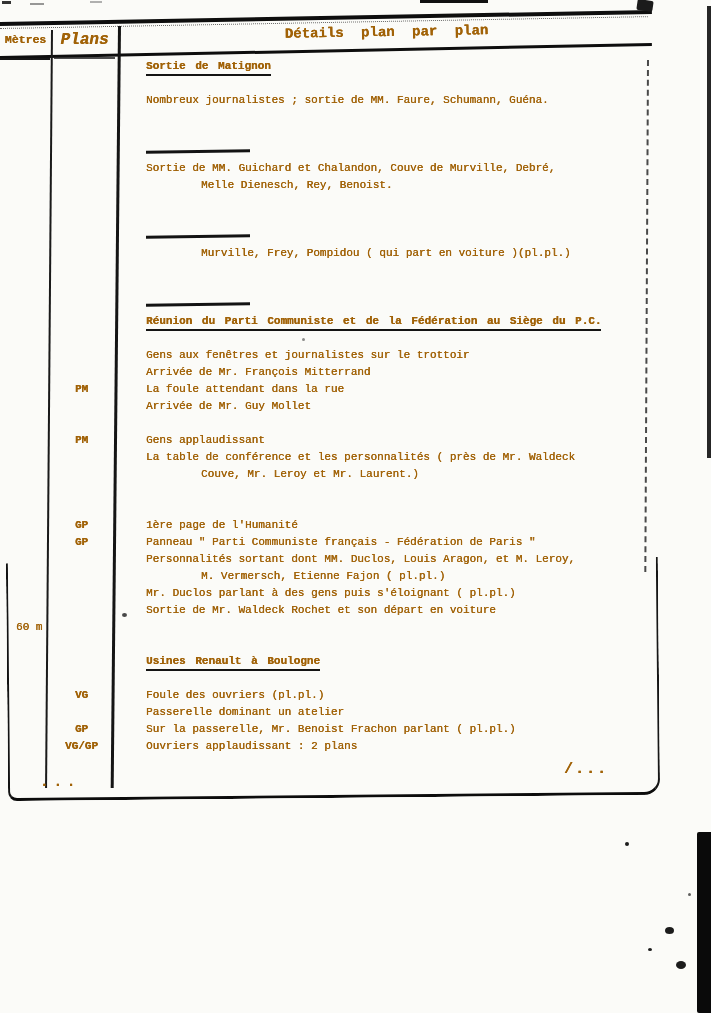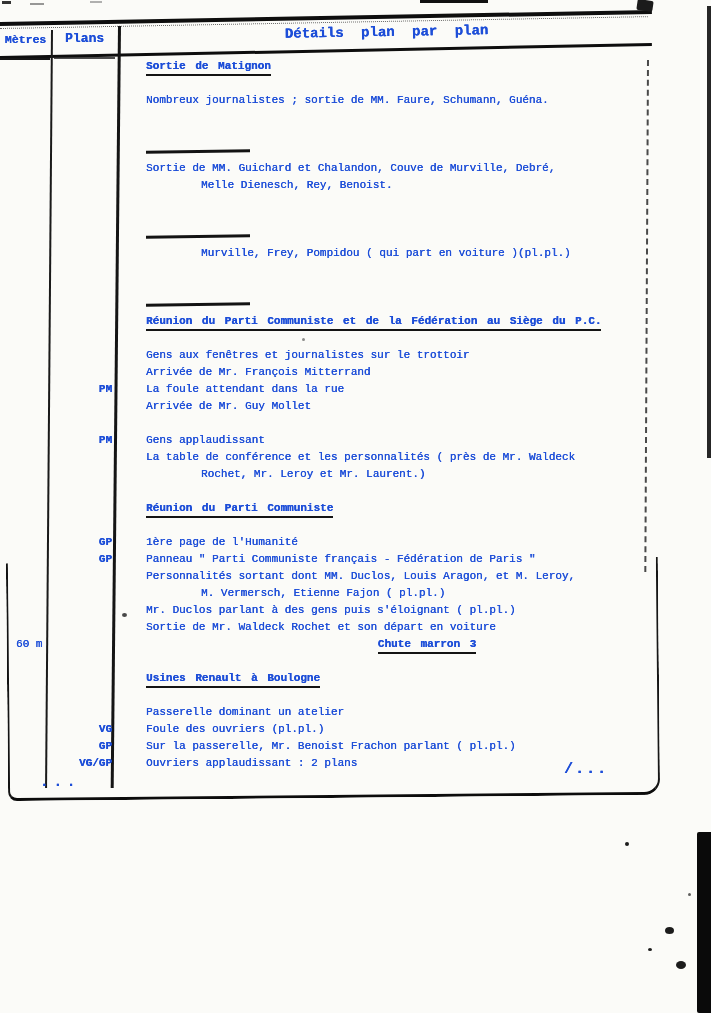--- a/index.html
+++ b/index.html
@@ -1,20 +1,20 @@
 <!DOCTYPE html>
 <html><head>
 <meta charset="utf-8">
 <style>
   html,body{margin:0;padding:0;}
   .page{
     position:relative; width:711px; height:1013px;
     background:#fbfbf8; overflow:hidden;
     font-family:"Liberation Mono", monospace;
-    color:#1d4ed8;
+    color:#a16207;
   }
   .txtshadow{ text-shadow:0.3px 0 0 currentColor; }
 
   
   .ln{ position:absolute; background:#0e0e0e; }
   .top-thick{ left:-2px; top:22px; width:654px; height:4px; transform:rotate(-1.05deg); transform-origin:left center; }
   .top-thin{ left:0; top:28px; width:648px; height:0; border-top:1px dotted #3a3a3a; background:none; transform:rotate(-1.05deg); transform-origin:left center; opacity:.75; }
   .head-bottom{ left:0; top:56px; width:652px; height:2.5px; transform:rotate(-1.15deg); transform-origin:left center; }
   .metres-underline{ left:0; top:58px; width:50px; height:2px; background:#151515; }
   .plans-underline{ left:54px; top:57px; width:61px; height:1.5px; background:#222; opacity:.8; }
@@ -31,29 +31,29 @@
   .smudge-tr{ left:637px; top:0; width:16px; height:11px; background:#1b1b1b; border-radius:2px; transform:rotate(8deg); }
   .frag-a{ left:420px; top:0; width:68px; height:3px; background:#111; }
   .frag-b{ left:2px; top:1px; width:9px; height:3px; background:#333; }
   .frag-c{ left:30px; top:3px; width:14px; height:2px; background:#555; opacity:.6; }
   .frag-d{ left:90px; top:1px; width:12px; height:2px; background:#666; opacity:.5; }
   .speck{ position:absolute; background:#1c1c1c; border-radius:50%; }
 
   
   .hdr-cell{ position:absolute; font-weight:bold; text-align:center; }
   .hdr-metres{ left:0; width:51px; top:33px; font-size:11.5px; }
-  .hdr-plans{ left:51px; width:67px; top:31px; font-size:13px; }
+  .hdr-plans{ left:51px; width:67px; top:31px; font-size:16px;font-style:italic; }
   .hdr-details{ left:118px; width:537px; top:24px; font-size:14px; word-spacing:9px; transform:rotate(-1deg); }
 
   
   .rows{ position:absolute; left:0; top:58px; width:680px; z-index:2; }
   .row{ display:flex; height:17px; font-size:11px; line-height:17px; white-space:nowrap; }
   .cell{ flex:none; }
   .c-metres{ width:51px; padding-left:16px; box-sizing:border-box; }
-  .c-plans{ width:67px; text-align:right; padding-right:6px; box-sizing:border-box; font-weight:600; }
+  .c-plans{ width:67px; text-align:center; padding-right:6px; box-sizing:border-box; font-weight:600; }
   .c-details{ flex:1; padding-left:28px; overflow:visible; }
   .row.heading .txt, .row.center-heading .txt{
     display:inline-block; font-weight:bold; word-spacing:3px;
     border-bottom:2px solid #141414; line-height:15px; padding-bottom:0px;
   }
   .row .c-details.indent{ padding-left:83px; }
   .row.center-heading .c-details{ text-align:center; padding-left:56px; }
   .divline{ display:inline-block; width:104px; height:3px; background:#131313; margin-top:7px; transform:rotate(-0.8deg); vertical-align:top; }
 
   
@@ -209,31 +209,26 @@
         <div class="cell c-details"><span class="txt">Gens applaudissant</span></div>
       </div>
       <div class="row line">
         <div class="cell c-metres"></div>
         <div class="cell c-plans"></div>
         <div class="cell c-details"><span class="txt">La table de conférence et les personnalités ( près de Mr. Waldeck</span></div>
       </div>
       <div class="row line">
         <div class="cell c-metres"></div>
         <div class="cell c-plans"></div>
-        <div class="cell c-details indent"><span class="txt">Rochet, Mr. Leroy et Mr. Laurent.)</span></div>
-      </div>
-      <div class="row blank">
-        <div class="cell c-metres"></div>
-        <div class="cell c-plans"></div>
-        <div class="cell c-details"></div>
-      </div>
-      <div class="row heading">
-        <div class="cell c-metres"></div>
-        <div class="cell c-plans"></div>
-        <div class="cell c-details"><span class="txt">Réunion du Parti Communiste</span></div>
+        <div class="cell c-details indent"><span class="txt">Couve, Mr. Leroy et Mr. Laurent.)</span></div>
+      </div>
+      <div class="row blank">
+        <div class="cell c-metres"></div>
+        <div class="cell c-plans"></div>
+        <div class="cell c-details"></div>
       </div>
       <div class="row blank">
         <div class="cell c-metres"></div>
         <div class="cell c-plans"></div>
         <div class="cell c-details"></div>
       </div>
       <div class="row line">
         <div class="cell c-metres"></div>
         <div class="cell c-plans">GP</div>
         <div class="cell c-details"><span class="txt">1ère page de l'Humanité</span></div>
@@ -259,46 +254,45 @@
         <div class="cell c-details"><span class="txt">Mr. Duclos parlant à des gens puis s'éloignant ( pl.pl.)</span></div>
       </div>
       <div class="row line">
         <div class="cell c-metres"></div>
         <div class="cell c-plans"></div>
         <div class="cell c-details"><span class="txt">Sortie de Mr. Waldeck Rochet et son départ en voiture</span></div>
       </div>
       <div class="row center-heading">
         <div class="cell c-metres">60 m</div>
         <div class="cell c-plans"></div>
-        <div class="cell c-details"><span class="txt">Chute marron 3</span></div>
       </div>
       <div class="row blank">
         <div class="cell c-metres"></div>
         <div class="cell c-plans"></div>
         <div class="cell c-details"></div>
       </div>
       <div class="row heading">
         <div class="cell c-metres"></div>
         <div class="cell c-plans"></div>
         <div class="cell c-details"><span class="txt">Usines Renault à Boulogne</span></div>
       </div>
       <div class="row blank">
         <div class="cell c-metres"></div>
         <div class="cell c-plans"></div>
         <div class="cell c-details"></div>
-      </div>
-      <div class="row line">
-        <div class="cell c-metres"></div>
-        <div class="cell c-plans"></div>
-        <div class="cell c-details"><span class="txt">Passerelle dominant un atelier</span></div>
       </div>
       <div class="row line">
         <div class="cell c-metres"></div>
         <div class="cell c-plans">VG</div>
         <div class="cell c-details"><span class="txt">Foule des ouvriers (pl.pl.)</span></div>
+      </div>
+      <div class="row line">
+        <div class="cell c-metres"></div>
+        <div class="cell c-plans"></div>
+        <div class="cell c-details"><span class="txt">Passerelle dominant un atelier</span></div>
       </div>
       <div class="row line">
         <div class="cell c-metres"></div>
         <div class="cell c-plans">GP</div>
         <div class="cell c-details"><span class="txt">Sur la passerelle, Mr. Benoist Frachon parlant ( pl.pl.)</span></div>
       </div>
       <div class="row line">
         <div class="cell c-metres"></div>
         <div class="cell c-plans">VG/GP</div>
         <div class="cell c-details"><span class="txt">Ouvriers applaudissant : 2 plans</span></div>

